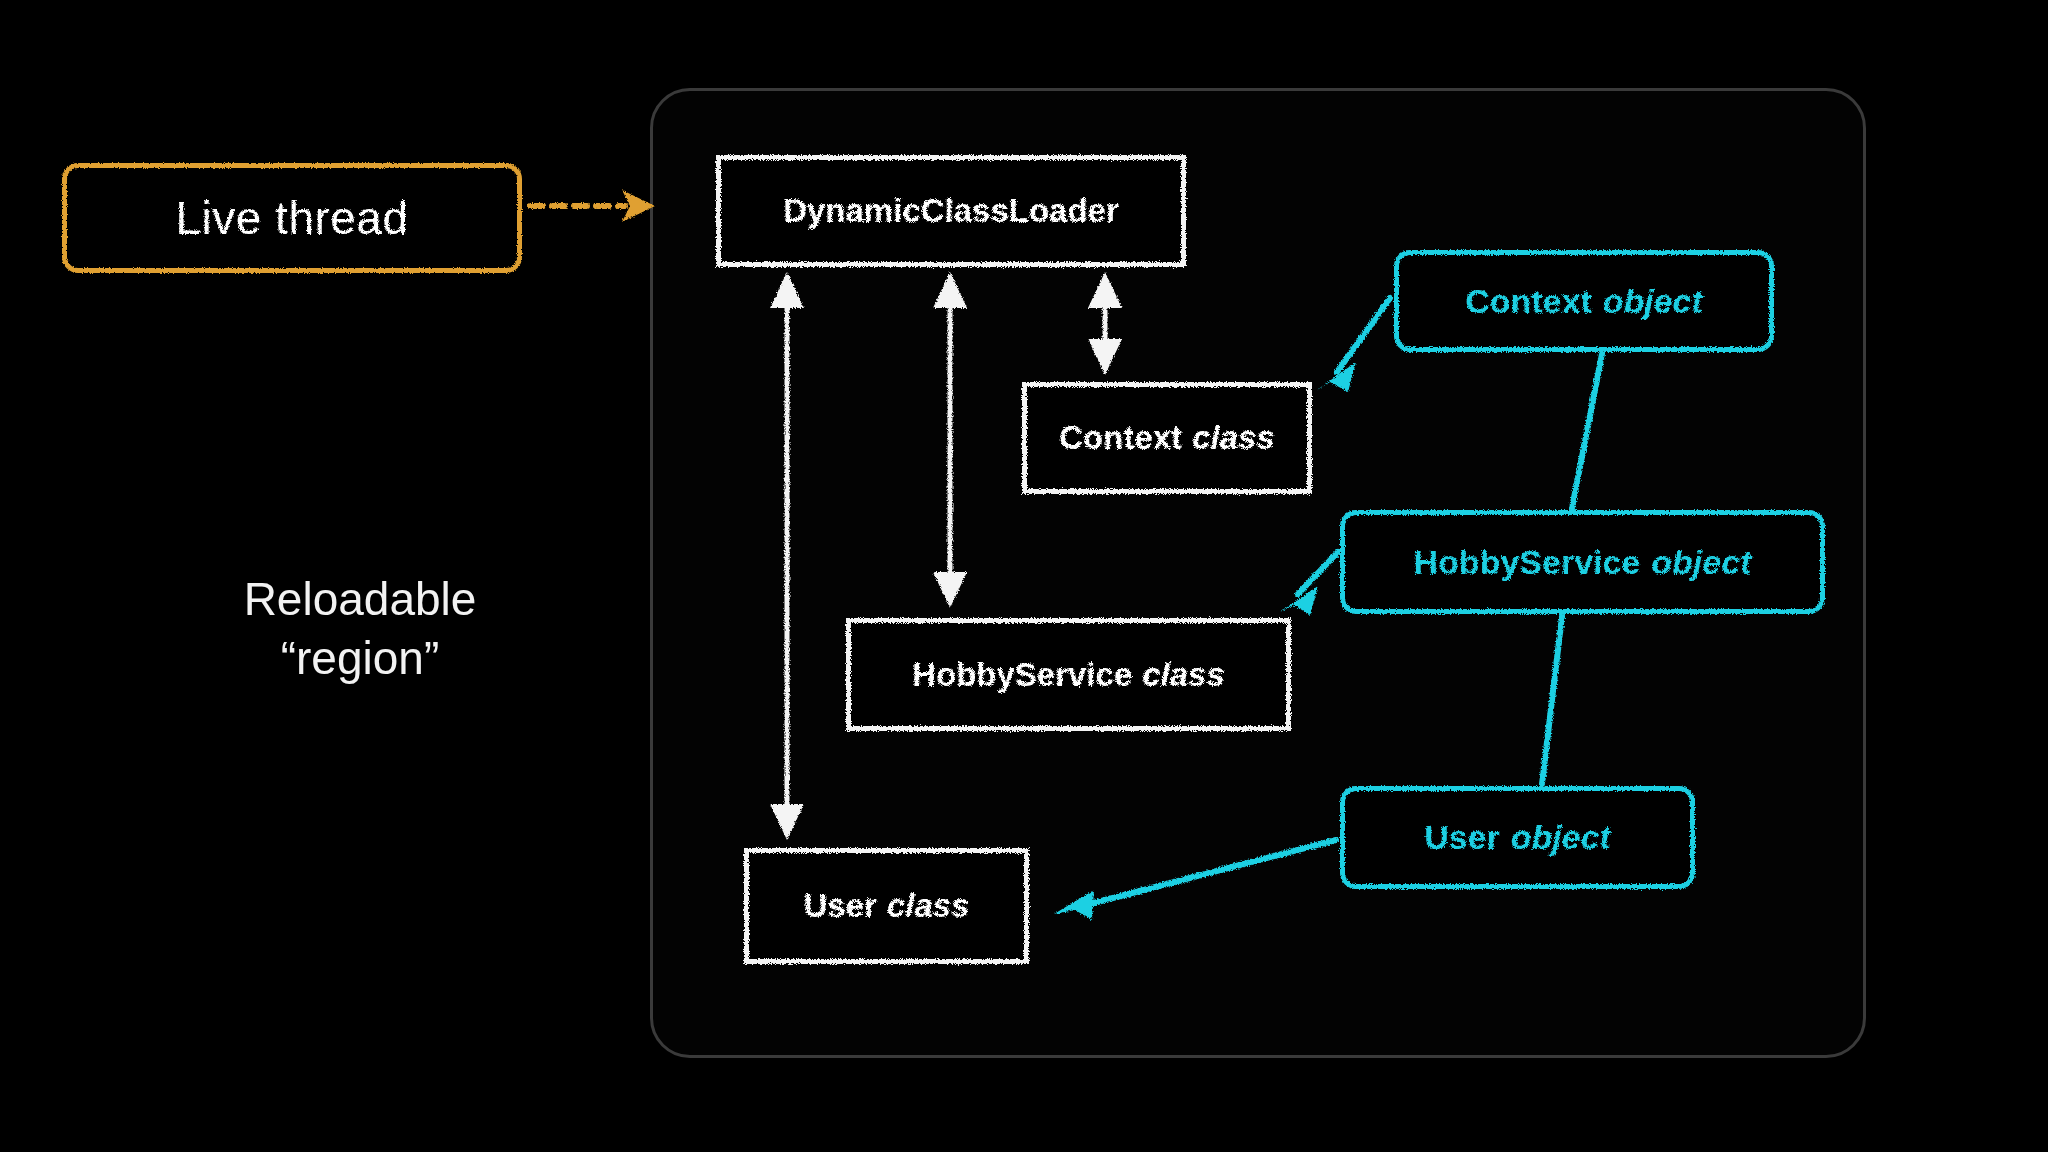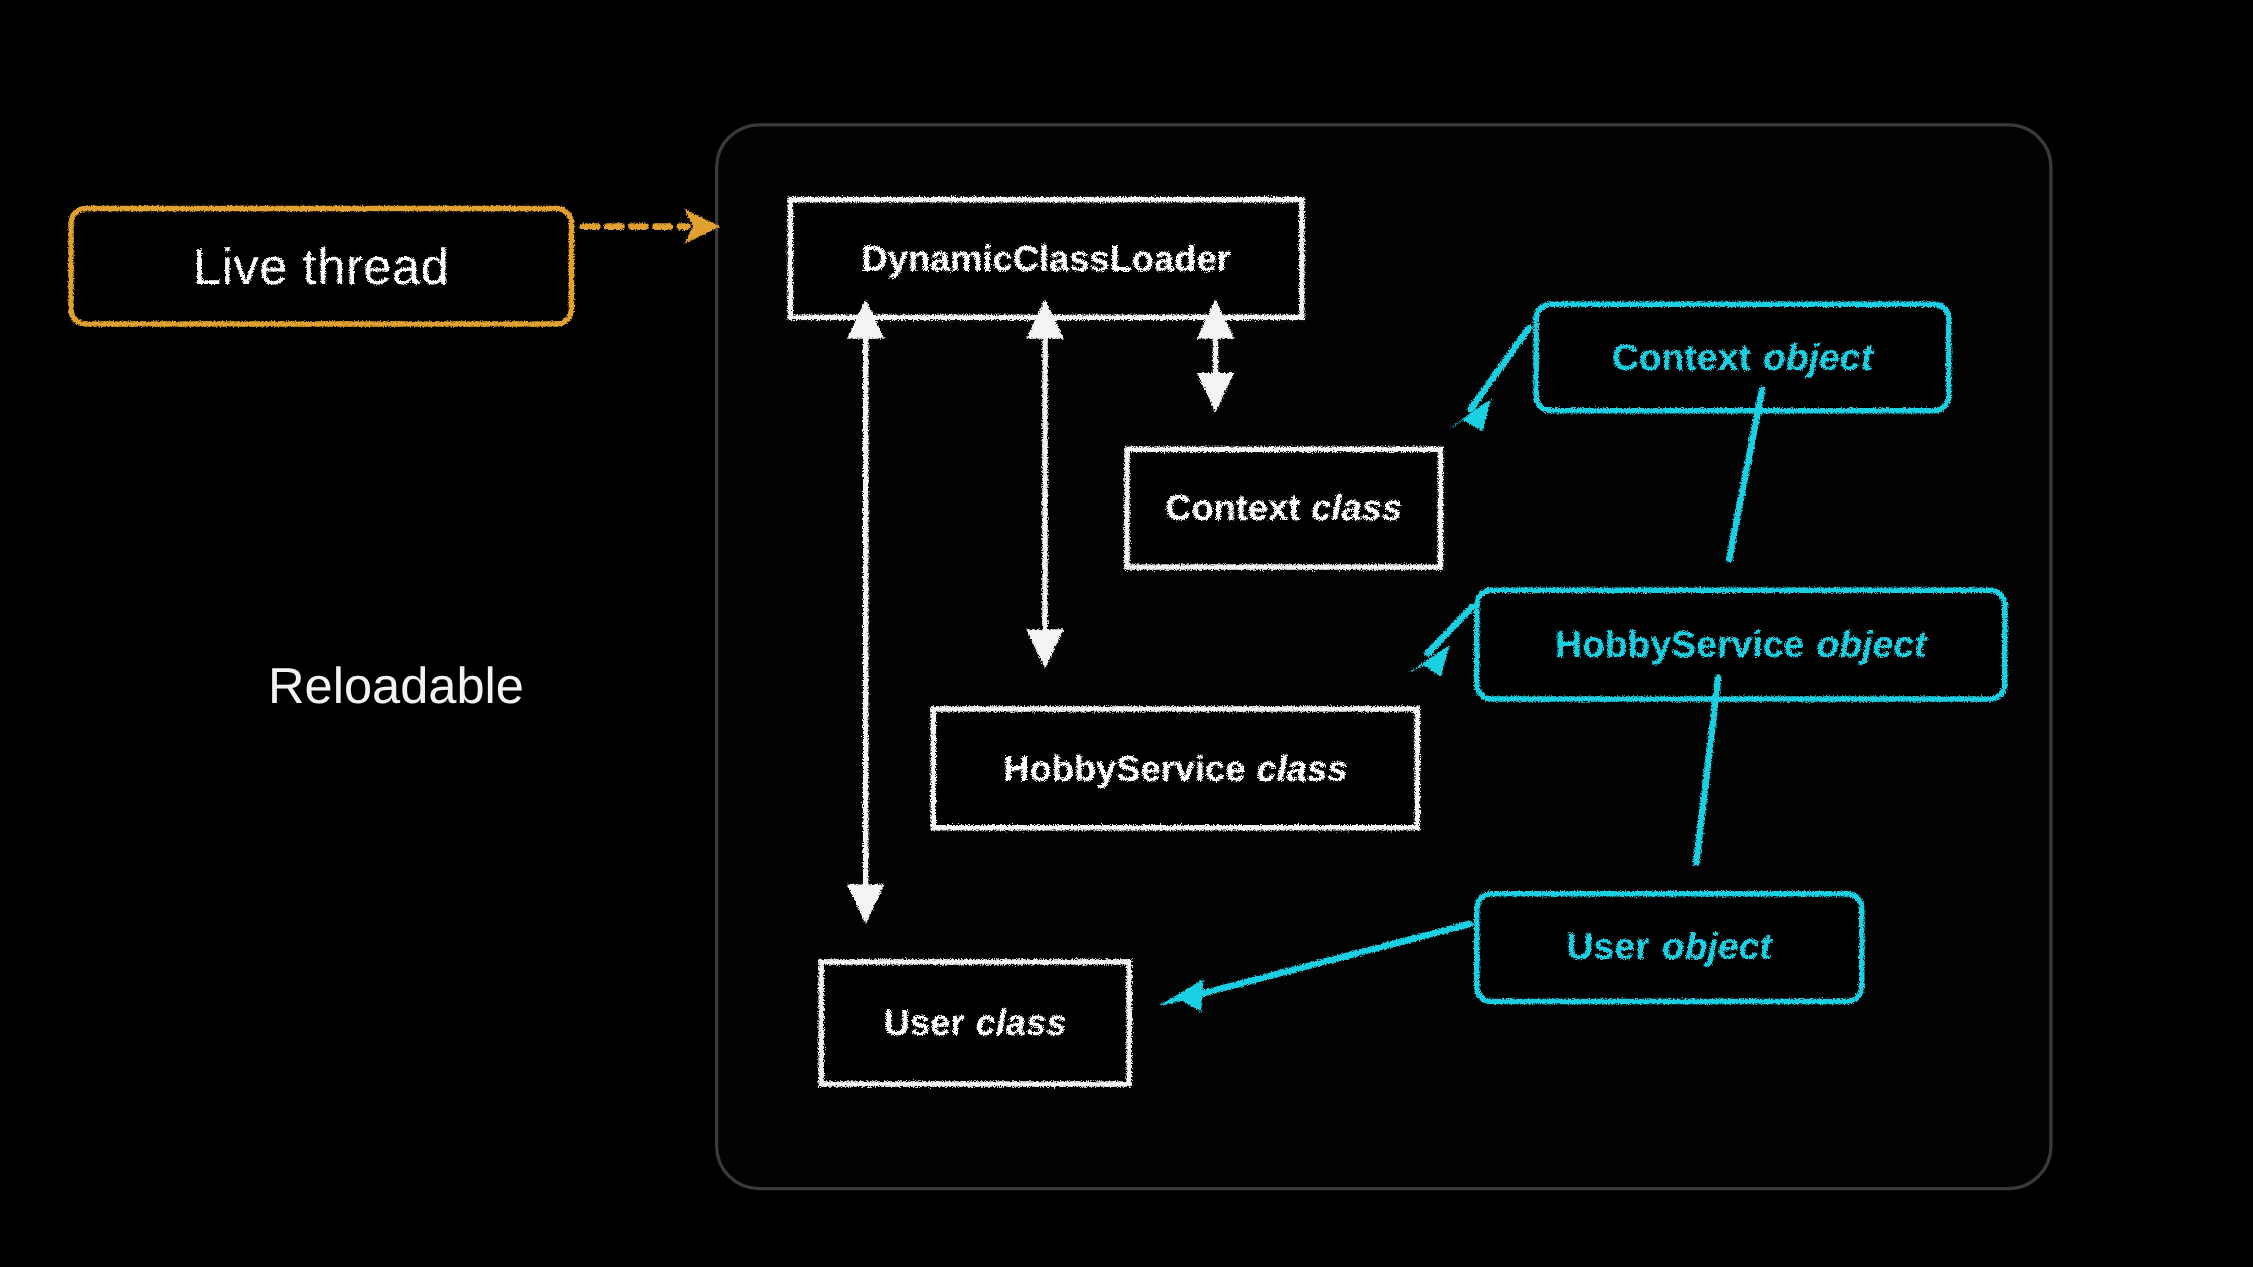--- a/index.html
+++ b/index.html
@@ -13,21 +13,21 @@
   }
   #stage {
     position: relative;
     width: 2048px;
     height: 1152px;
     background: #000000;
     overflow: hidden;
   }
 
   
-  .abs { position: absolute; box-sizing: border-box; margin-top: 24px; }
+  .abs { position: absolute; box-sizing: border-box; }
 
   
   #live-thread-box {
     left: 62px;
     top: 163px;
     width: 460px;
     height: 110px;
     border: 5px solid #e0a030;
     border-radius: 16px;
     background: #050505;
@@ -152,20 +152,21 @@
       </defs>
     </svg>
   </div>
 
   <div class="abs" id="live-thread-box">
     <span id="live-thread-label">Live thread</span>
   </div>
 
   <div class="abs" id="reloadable-region-caption">
     <span>Reloadable</span>
+    <span>“region”</span>
   </div>
 
   <div class="abs" id="reloadable-region"></div>
 
   <div class="abs class-box" id="box-dynamic-class-loader">
     <span>DynamicClassLoader</span>
   </div>
 
   <div class="abs class-box" id="box-context-class">
     <span>Context</span>

